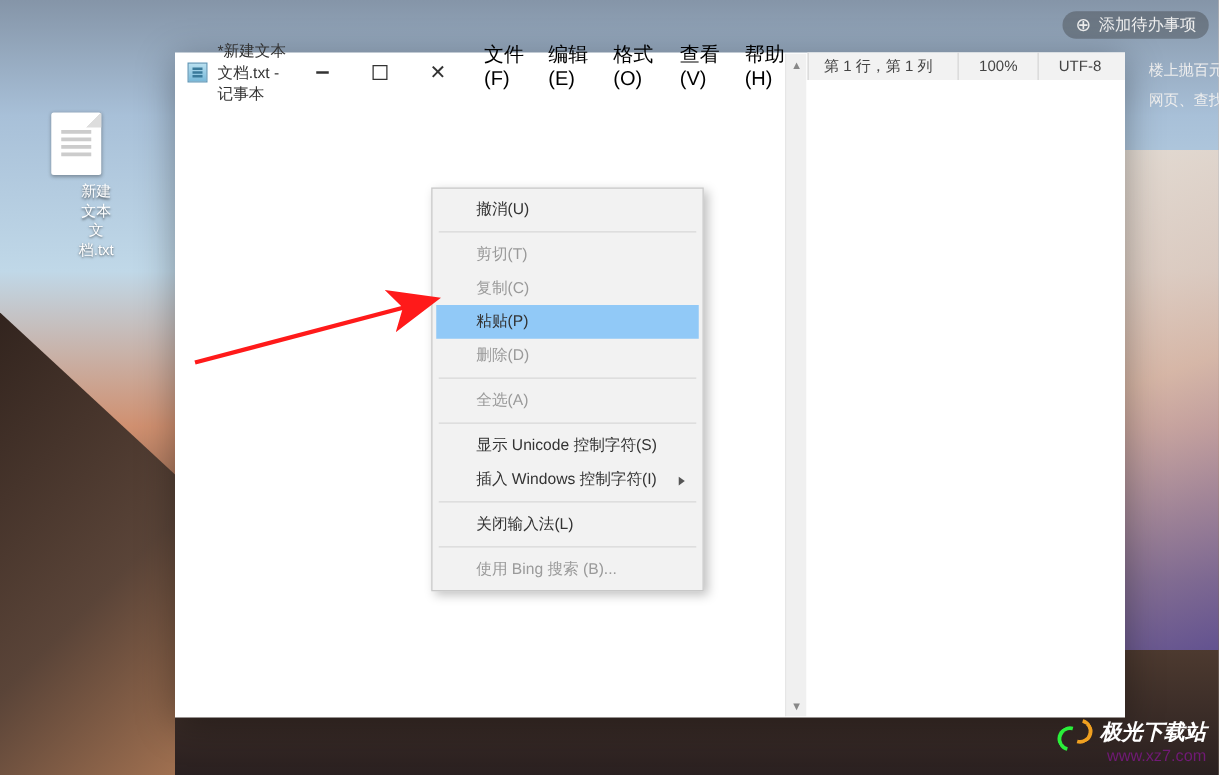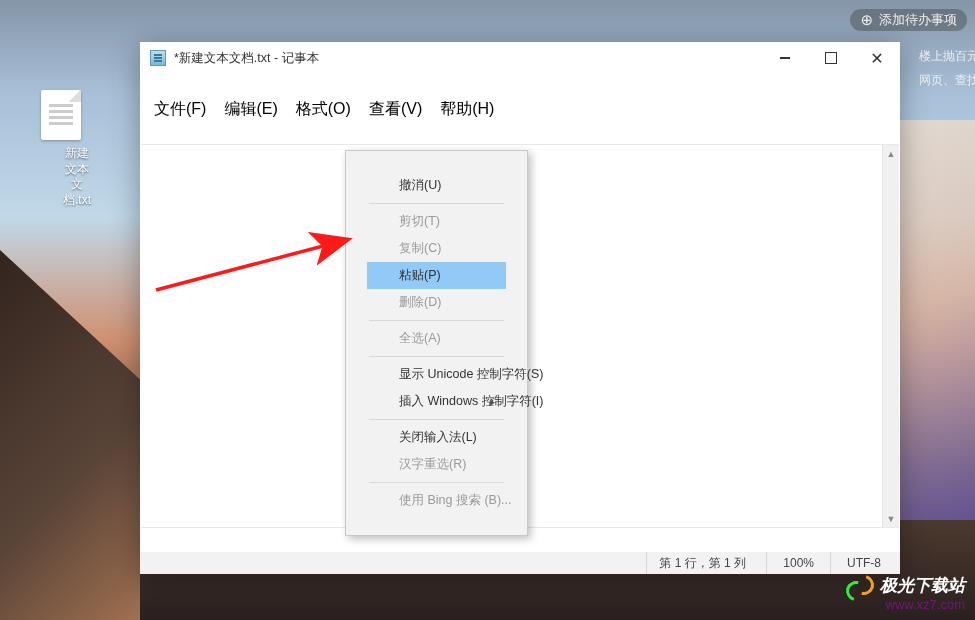--- a/index.html
+++ b/index.html
@@ -44,21 +44,21 @@
   }
   .desktop-icon .file-glyph::after {
     content:""; position: absolute; top: 14px; left: 8px; right: 8px; height: 3px;
     background: #ccc; box-shadow: 0 6px 0 #ccc, 0 12px 0 #ccc, 0 18px 0 #ccc;
   }
   .desktop-icon .label { text-shadow: 0 1px 2px rgba(0,0,0,0.6); line-height: 1.3; margin-left: 32px; }
   
   .notepad-window {
     position: absolute; top: 42px; left: 140px; width: 760px; height: 532px;
     background: #fff; box-shadow: 0 6px 28px rgba(0,0,0,0.35);
-    display: flex; flex-direction: column; gap: 24px;
+    display: flex; flex-direction: row;
   }
   .titlebar {
     height: 32px; display: flex; align-items: center; padding: 0 0 0 10px;
     font-size: 12.5px; color: #333;
   }
   .titlebar .np-icon {
     width: 16px; height: 16px; margin-right: 8px;
     background: linear-gradient(#b8e0f0, #78b8d8); border: 1px solid #6098b8;
     position: relative;
   }
@@ -89,24 +89,24 @@
   .scrollbar-v .arr.dn { position:absolute; bottom:0; left:0; right:0;}
   
   .statusbar {
     height: 22px; display: flex; align-items: center; justify-content: flex-end;
     font-size: 12px; background: #f2f2f2; color: #444;
   }
   .statusbar .cell { border-left: 1px solid #d5d5d5; padding: 0 16px; height: 100%; display: flex; align-items: center;}
   .statusbar .cell.wide { min-width: 120px; padding-left: 12px; }
   
   .context-menu {
-    position: absolute; top: 150px; left: 345px; width: 183px;
+    position: absolute; top: 150px; left: 345px; width: 218px;
     background: #f2f2f2; border: 1px solid #c8c8c8;
     box-shadow: 3px 3px 8px rgba(0,0,0,0.25);
-    padding: 21px; font-size: 12.5px; color: #333;
+    padding: 3px; font-size: 12.5px; color: #333;
   }
   .context-menu .item {
     padding: 5px 30px 5px 32px; position: relative; white-space: nowrap;
   }
   .context-menu .item.disabled { color: #9a9a9a; }
   .context-menu .item.highlight { background: #91c9f7; }
   .context-menu .sep { height: 1px; background: #d8d8d8; margin: 4px 2px; }
   .context-menu .item.has-sub::after {
     content: "▶"; position: absolute; right: 10px; top: 50%; transform: translateY(-50%) scaleX(0.7);
     font-size: 9px; color: #555;
@@ -188,21 +188,20 @@
     <div class="item disabled">复制(C)</div>
     <div class="item highlight">粘贴(P)</div>
     <div class="item disabled">删除(D)</div>
     <div class="sep"></div>
     <div class="item disabled">全选(A)</div>
     <div class="sep"></div>
     <div class="item">显示 Unicode 控制字符(S)</div>
     <div class="item has-sub">插入 Windows 控制字符(I)</div>
     <div class="sep"></div>
     <div class="item">关闭输入法(L)</div>
-    <div class="item disabled">汉字重选(R)</div>
     <div class="sep"></div>
     <div class="item disabled">使用 Bing 搜索 (B)...</div>
   </div>
 
 <svg class="red-arrow" viewBox="0 0 220 70">
   <defs>
     <marker id="ah" markerWidth="12" markerHeight="12" refX="10" refY="5" orient="auto">
       <path d="M0,0 L12,5 L0,10 L3,5 Z" fill="#ff1a1a"></path>
     </marker>
   </defs>

